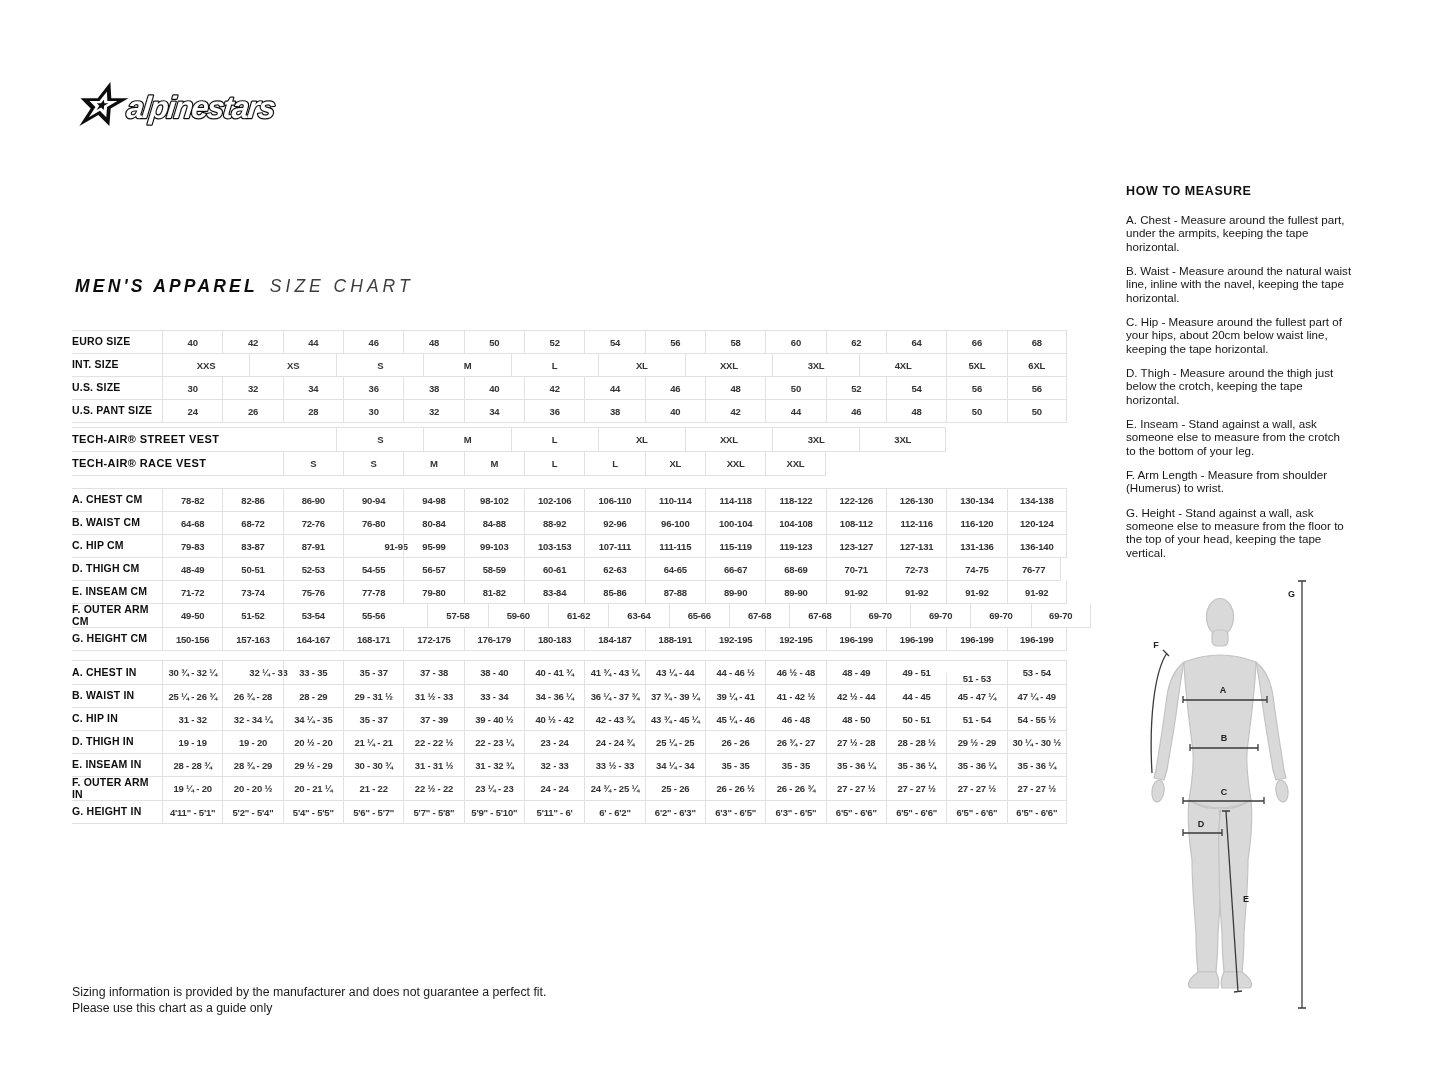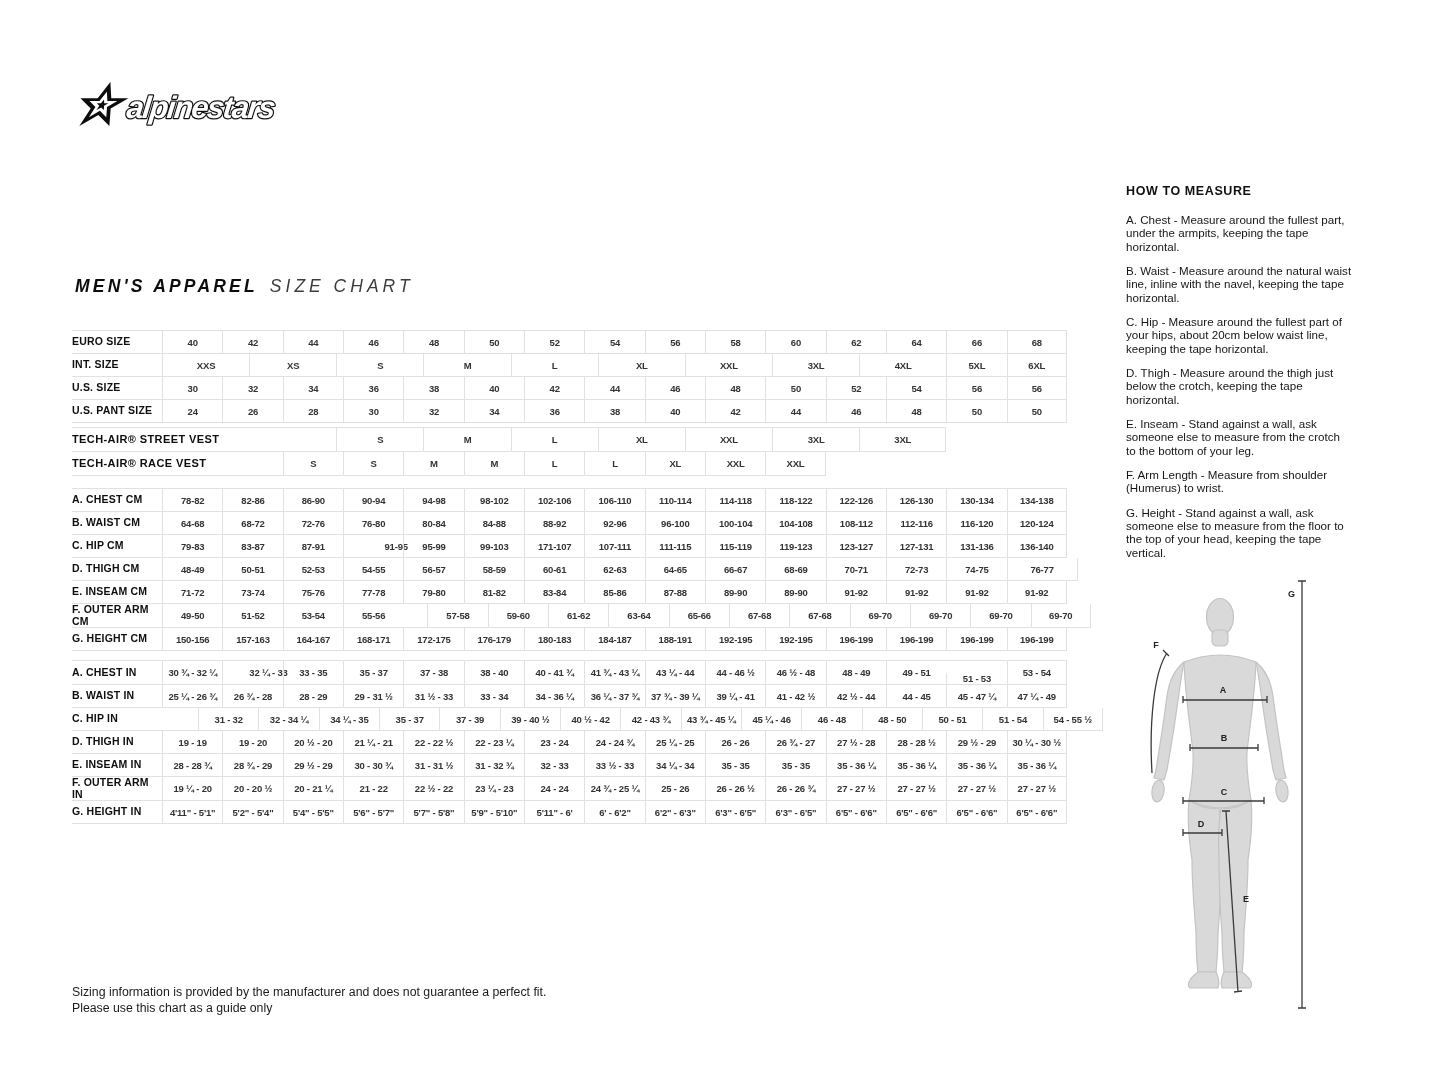--- a/index.html
+++ b/index.html
@@ -189,21 +189,21 @@
           <div class="tcell last" style="width: 60.33px;">120-124</div>
         </div>
         <div class="trow">
           <div class="tlabel">C. HIP CM</div>
           <div class="tcell" style="width: 60.33px;">79-83</div>
           <div class="tcell" style="width: 60.33px;">83-87</div>
           <div class="tcell" style="width: 60.33px;">87-91</div>
           <div class="tcell" style="width: 60.33px; padding-left: 45px;">91-95</div>
           <div class="tcell" style="width: 60.33px;">95-99</div>
           <div class="tcell" style="width: 60.33px;">99-103</div>
-          <div class="tcell" style="width: 60.33px;">171-107</div>
+          <div class="tcell" style="width: 60.33px;">103-153</div>
           <div class="tcell" style="width: 60.33px;">107-111</div>
           <div class="tcell" style="width: 60.33px;">111-115</div>
           <div class="tcell" style="width: 60.33px;">115-119</div>
           <div class="tcell" style="width: 60.33px;">119-123</div>
           <div class="tcell" style="width: 60.33px;">123-127</div>
           <div class="tcell" style="width: 60.33px;">127-131</div>
           <div class="tcell" style="width: 60.33px;">131-136</div>
           <div class="tcell last" style="width: 60.33px;">136-140</div>
         </div>
         <div class="trow">
@@ -215,21 +215,21 @@
           <div class="tcell" style="width: 60.33px;">56-57</div>
           <div class="tcell" style="width: 60.33px;">58-59</div>
           <div class="tcell" style="width: 60.33px;">60-61</div>
           <div class="tcell" style="width: 60.33px;">62-63</div>
           <div class="tcell" style="width: 60.33px;">64-65</div>
           <div class="tcell" style="width: 60.33px;">66-67</div>
           <div class="tcell" style="width: 60.33px;">68-69</div>
           <div class="tcell" style="width: 60.33px;">70-71</div>
           <div class="tcell" style="width: 60.33px;">72-73</div>
           <div class="tcell" style="width: 60.33px;">74-75</div>
-          <div class="tcell last" style="width: 71px;">76-77</div>
+          <div class="tcell last" style="width: 54px;">76-77</div>
         </div>
         <div class="trow">
           <div class="tlabel">E. INSEAM CM</div>
           <div class="tcell" style="width: 60.33px;">71-72</div>
           <div class="tcell" style="width: 60.33px;">73-74</div>
           <div class="tcell" style="width: 60.33px;">75-76</div>
           <div class="tcell" style="width: 60.33px;">77-78</div>
           <div class="tcell" style="width: 60.33px;">79-80</div>
           <div class="tcell" style="width: 60.33px;">81-82</div>
           <div class="tcell" style="width: 60.33px;">83-84</div>
@@ -311,21 +311,21 @@
           <div class="tcell" style="width: 60.33px;">37 ¾ - 39 ¼</div>
           <div class="tcell" style="width: 60.33px;">39 ¼ - 41</div>
           <div class="tcell" style="width: 60.33px;">41 - 42 ½</div>
           <div class="tcell" style="width: 60.33px;">42 ½ - 44</div>
           <div class="tcell" style="width: 60.33px;">44 - 45</div>
           <div class="tcell" style="width: 60.33px;">45 - 47 ¼</div>
           <div class="tcell last" style="width: 60.33px;">47 ¼ - 49</div>
         </div>
         <div class="trow">
           <div class="tlabel">C. HIP IN</div>
-          <div class="tcell" style="width: 60.33px; margin-left: 36px;">31 - 32</div>
+          <div class="tcell" style="width: 60.33px;">31 - 32</div>
           <div class="tcell" style="width: 60.33px;">32 - 34 ¼</div>
           <div class="tcell" style="width: 60.33px;">34 ¼ - 35</div>
           <div class="tcell" style="width: 60.33px;">35 - 37</div>
           <div class="tcell" style="width: 60.33px;">37 - 39</div>
           <div class="tcell" style="width: 60.33px;">39 - 40 ½</div>
           <div class="tcell" style="width: 60.33px;">40 ½ - 42</div>
           <div class="tcell" style="width: 60.33px;">42 - 43 ¾</div>
           <div class="tcell" style="width: 60.33px;">43 ¾ - 45 ¼</div>
           <div class="tcell" style="width: 60.33px;">45 ¼ - 46</div>
           <div class="tcell" style="width: 60.33px;">46 - 48</div>

